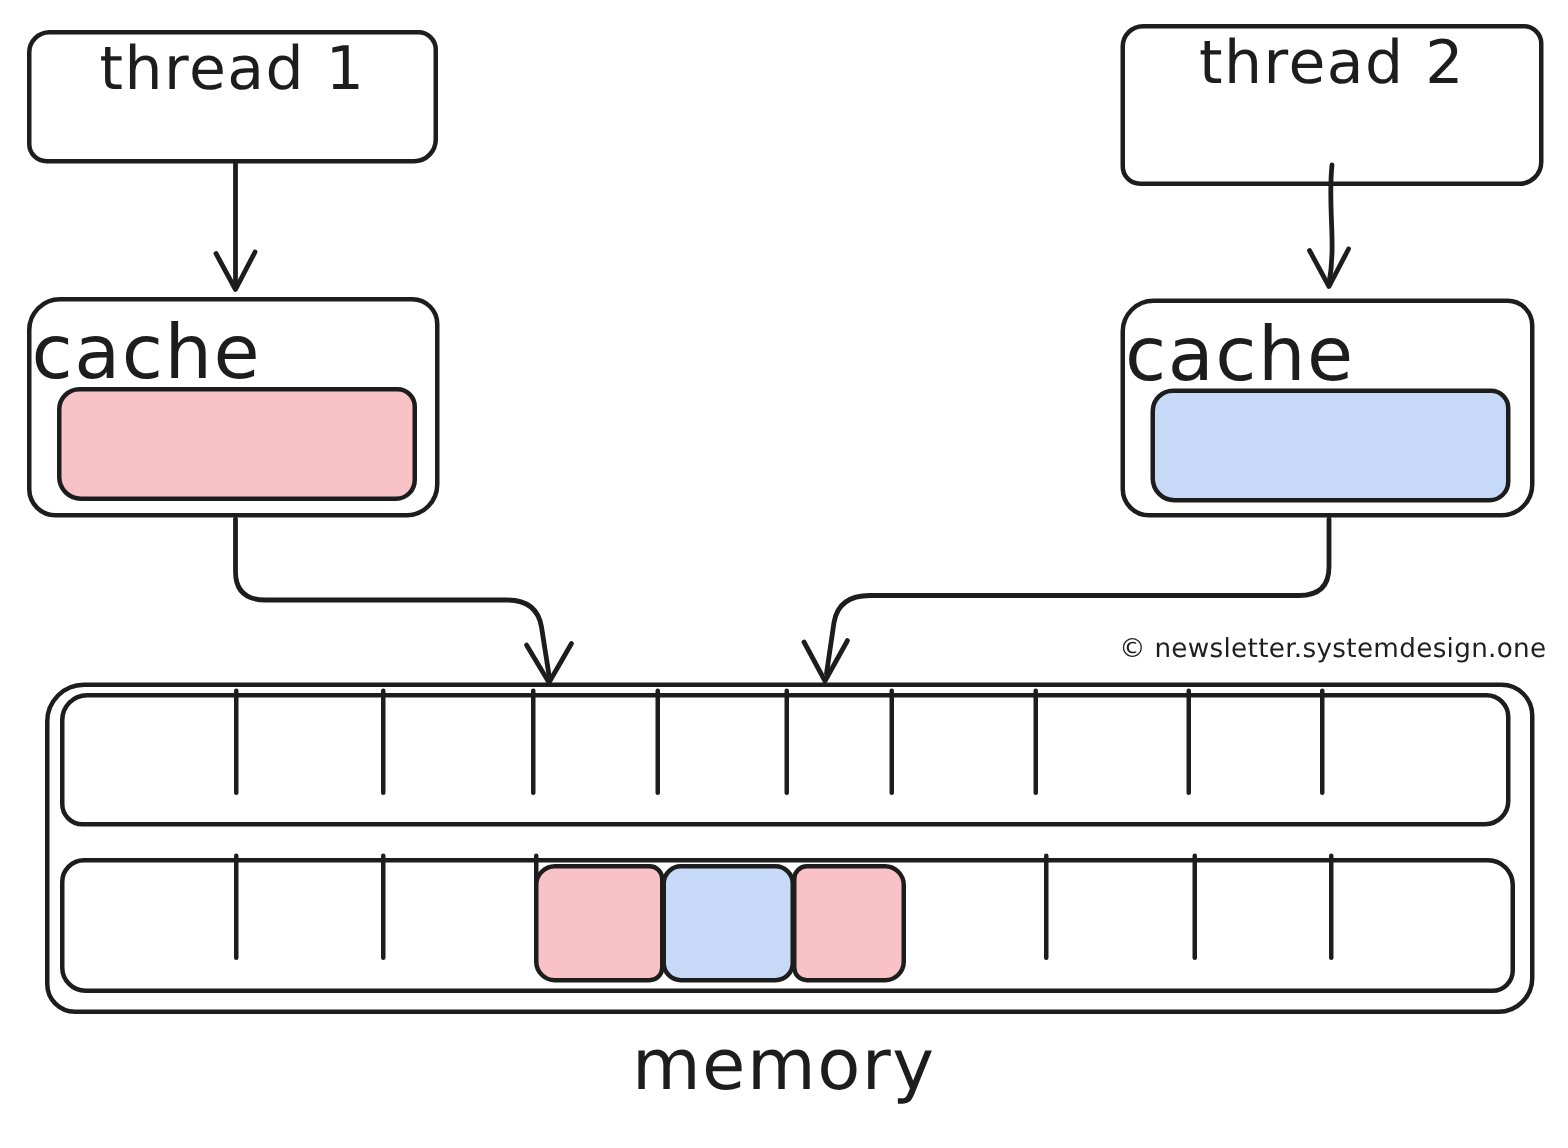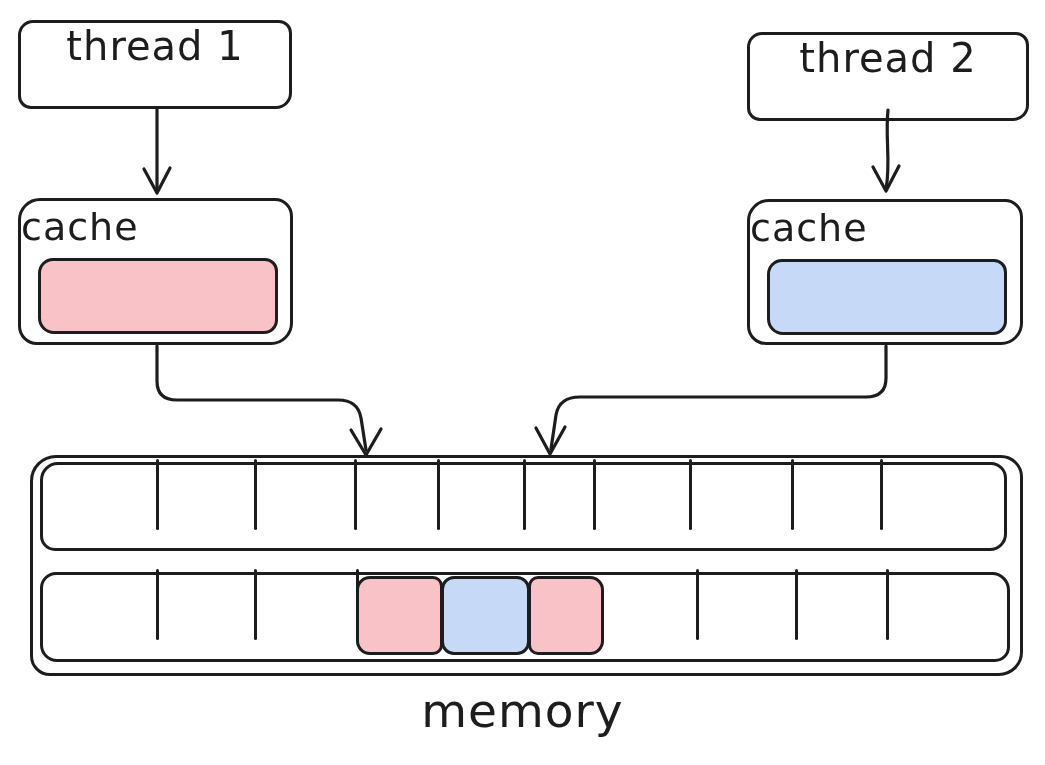--- a/index.html
+++ b/index.html
@@ -25,30 +25,30 @@
     align-items: flex-start;
     justify-content: center;
     box-sizing: border-box;
   }
   .thread-box {
     border-radius: 15px 13px 16px 13px;
     font-size: 40px;
     letter-spacing: 1px;
   }
   .thread-box.t1 { left: 18px; top: 20px; width: 274px; height: 89px; }
-  .thread-box.t2 { left: 747px; top: 32px; width: 282px; height: 89px; }
+  .thread-box.t2 { left: 747px; top: 16px; width: 282px; height: 108px; }
   .cache-box {
     border-radius: 22px 18px 22px 19px;
     flex-direction: column;
     justify-content: flex-start;
   }
   .cache-box.left  { left: 18px;  top: 198px; width: 275px; height: 147px; }
   .cache-box.right { left: 747px; top: 199px; width: 276px; height: 146px; }
   .cache-title {
-    font-size: 38px;
+    font-size: 50px;
     letter-spacing: 1px;
     margin-top: 2px;
     line-height: 1.3;
   }
   .cache-line {
     position: absolute;
     left: 17px;
     top: 57px;
     width: 234px;
     height: 70px;
@@ -152,20 +152,21 @@
   <div class="node-box cache-box left">
     <span class="cache-title">cache</span>
     <div class="cache-line" id="cache-line-left" style="background: rgb(248, 194, 199);"></div>
   </div>
 
   <div class="node-box cache-box right">
     <span class="cache-title">cache</span>
     <div class="cache-line" id="cache-line-right" style="background: rgb(198, 217, 247);"></div>
   </div>
 
+  <div class="watermark">©  newsletter.systemdesign.one</div>
 
   <div class="memory-outer"></div>
   <div class="mem-row r1">
       <div class="mem-cell" style="flex-grow: 115;"></div>
       <div class="mem-cell" style="flex-grow: 99;"></div>
       <div class="mem-cell" style="flex-grow: 101;"></div>
       <div class="mem-cell" style="flex-grow: 83;"></div>
       <div class="mem-cell" style="flex-grow: 87;"></div>
       <div class="mem-cell" style="flex-grow: 70;"></div>
       <div class="mem-cell" style="flex-grow: 97;"></div>

